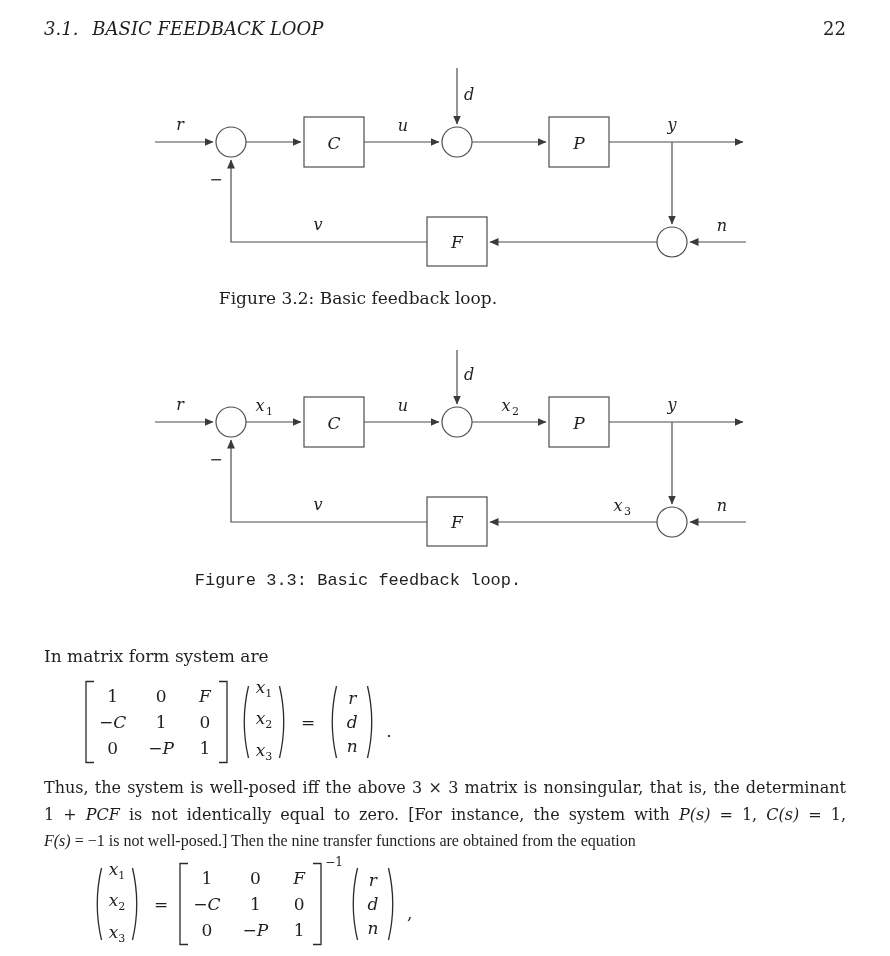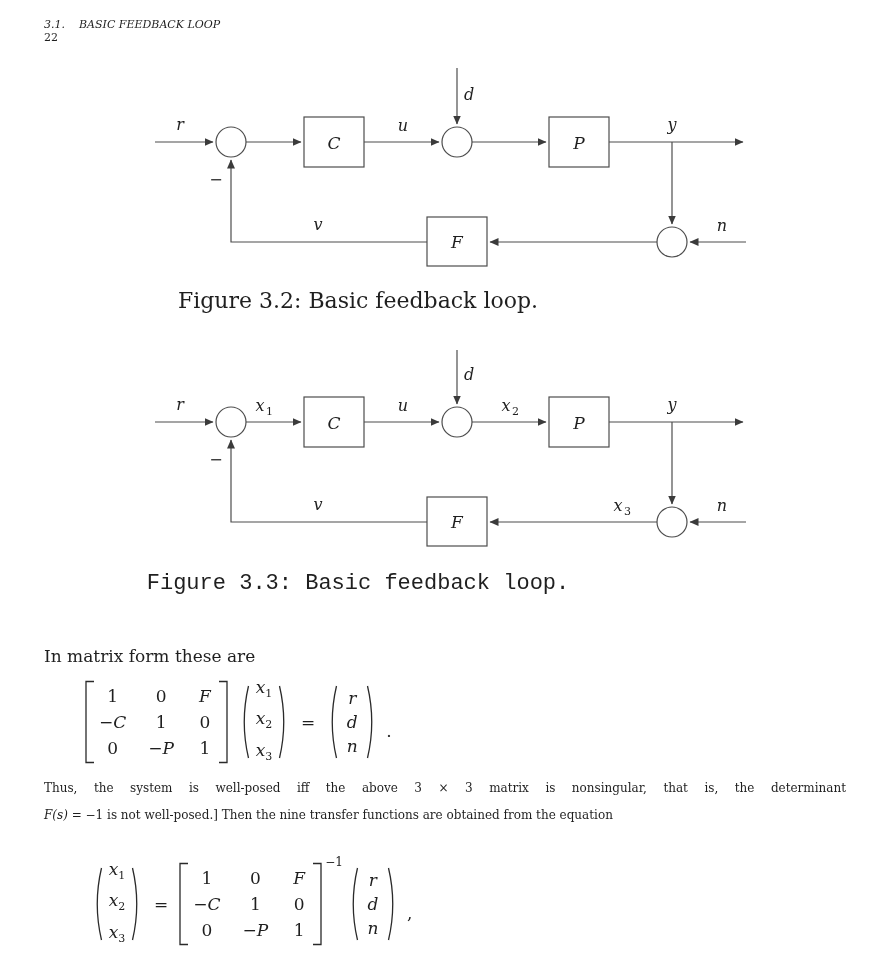--- a/index.html
+++ b/index.html
@@ -1,37 +1,37 @@
 <!DOCTYPE html>
 <html><head>
 <meta charset="utf-8">
 <style>
   html,body{margin:0;padding:0;background:#ffffff;}
   body{width:890px;height:956px;position:relative;overflow:hidden;
        font-family:"DejaVu Serif","Liberation Serif",serif;color:#1f1f1f;}
   .abs{position:absolute;}
   
   #header{top:18px;left:44px;right:44px;display:flex;justify-content:space-between;
-          font-size:11px;flex-direction:column;}
+          font-size:18px;}
   #header .sec{font-style:italic;}
   #header .sec .num{margin-right:14px;}
   
   #diagrams{top:0;left:0;}
   #diagrams text{font-family:"DejaVu Serif","Liberation Serif",serif;font-size:16px;
                  font-style:italic;fill:#1f1f1f;}
   #diagrams text.blk{font-size:17px;}
   #diagrams text.sub{font-size:11px;font-style:normal;}
   
-  .caption{left:0;width:716px;text-align:center;font-size:22px;}
+  .caption{left:0;width:716px;text-align:center;font-size:17px;}
   #caption-32{top:288px;}
   #caption-33{top:571px;font-family:Liberation Mono, monospace;}
   #intro{top:646px;left:44px;font-size:17px;}
-  #paragraph{top:775px;left:44px;width:802px;font-size:12px;line-height:26.5px;}
+  #paragraph{top:775px;left:44px;width:802px;font-size:16px;line-height:26.5px;}
   #paragraph .pline{text-align:justify;text-align-last:justify;white-space:normal;}
-  #paragraph .pline.last{text-align-last:left;}
+  #paragraph .pline.last{text-align-last:left;font-family:Liberation Serif, serif;}
   .mi{font-style:italic;}
   
   .eq{display:flex;align-items:center;font-size:17px;}
   #eq1{top:678px;left:84px;height:88px;}
   #eq2{top:858px;left:90px;height:92px;}
   .mx{display:grid;grid-template-columns:repeat(3,auto);column-gap:22px;row-gap:4px;
       text-align:center;margin:0 4px;}
   .mx span{line-height:22px;min-width:18px;display:block;}
   .vec{display:grid;row-gap:4px;text-align:center;margin:0 3px;}
   .vec .vcell{line-height:20px;min-width:20px;display:block;}
@@ -121,21 +121,21 @@
     <text x="618" y="511" text-anchor="middle">x</text>
     <text x="624" y="515" text-anchor="start" class="sub">3</text>
     <text x="457" y="528" text-anchor="middle" class="blk">F</text>
     <text x="318" y="510" text-anchor="middle">v</text>
   </g>
 </svg>
 
 <div class="abs caption" id="caption-32">Figure 3.2: Basic feedback loop.</div>
 <div class="abs caption" id="caption-33">Figure 3.3: Basic feedback loop.</div>
 
-<div class="abs" id="intro">In matrix form these are</div>
+<div class="abs" id="intro">In matrix form system are</div>
 
 <div class="abs eq" id="eq1">
   <svg class="brk" width="11" height="84" viewBox="0 0 11 84">
       <path d="M10 1.5 H2 V82.5 H10"></path>
     </svg>
   <div class="mx">
     <span>1</span>
     <span>0</span>
     <span class="mi">F</span>
     <span class="mi">−C</span>
@@ -169,20 +169,21 @@
     <span class="vcell mi">n</span>
   </div>
   <svg class="par" width="14" height="76" viewBox="0 0 14 76">
       <path d="M2.5 2 Q11 38 2.5 74"></path>
     </svg>
   <span class="punct">.</span>
 </div>
 
 <div class="abs" id="paragraph">
   <div class="pline"><span>Thus, the system is well-posed iff the above 3 × 3 matrix is nonsingular, that is, the determinant</span></div>
+  <div class="pline"><span>1 + </span><span class="mi">PCF</span><span> is not identically equal to zero. [For instance, the system with </span><span class="mi">P(s)</span><span> = 1, </span><span class="mi">C(s)</span><span> = 1,</span></div>
   <div class="pline last"><span class="mi">F(s)</span><span> = −1 is not well-posed.] Then the nine transfer functions are obtained from the equation</span></div>
 </div>
 
 <div class="abs eq" id="eq2">
   <svg class="par" width="14" height="76" viewBox="0 0 14 76">
       <path d="M11.5 2 Q3 38 11.5 74"></path>
     </svg>
   <div class="vec">
     <span class="vcell"><span class="mi">x</span><sub>1</sub></span>
     <span class="vcell"><span class="mi">x</span><sub>2</sub></span>

